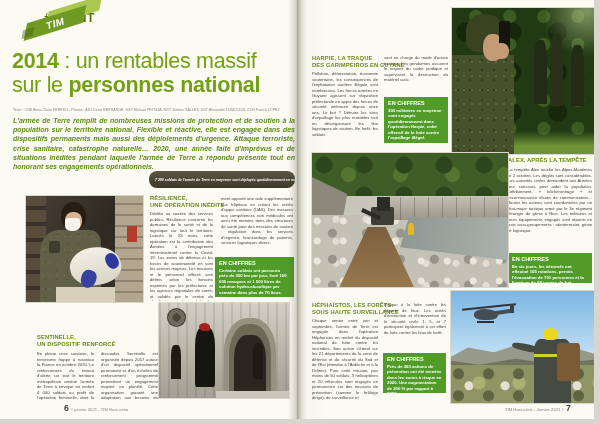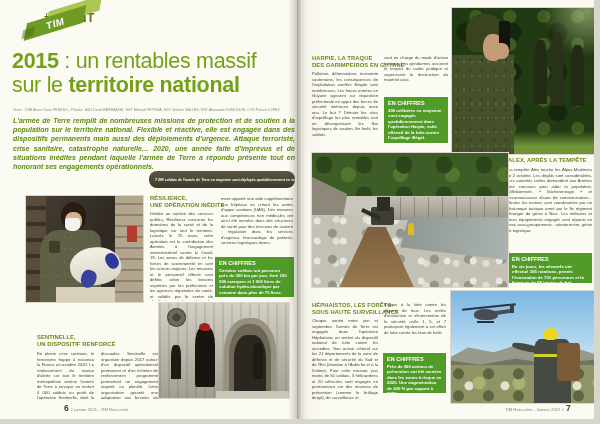--- a/index.html
+++ b/index.html
@@ -107,22 +107,22 @@
   <div class="rubric"># OPINT</div>
   <div class="ribbon">
     <div class="f1"></div>
     <div class="f2">
       <span class="tim">TIM</span>
     </div>
     <div class="f3"></div>
   </div>
 
   <div class="title">
-    <div><b>2015</b><span> : un rentables massif</span></div>
-    <div><span>sur le </span><b>territoire national</b></div>
+    <div><b>2014</b><span> : un rentables massif</span></div>
+    <div><span>sur le </span><b>personnes national</b></div>
   </div>
 
   <div class="byline">Texte : CNE Anne-Claire PÉRÉDO - Photos : ADJ Denis BERRANGÉ, SGT Mickaël PETNGA, SGT Jérôme SALLES, SGT Alexandre DUMOULIN, CCH Patrick LOPEZ</div>
   <div class="intro">L'armée de Terre remplit de nombreuses missions de protection et de soutien à la population sur le territoire national. Flexible et réactive, elle est engagée dans des dispositifs permanents mais aussi des déploiements d'urgence. Attaque terroriste, crise sanitaire, catastrophe naturelle… 2020, une année faite d'imprévus et de situations inédites pendant laquelle l'armée de Terre a répondu présente tout en honorant ses engagements opérationnels.</div>
 
   <div class="banner">
     <span>7 290 soldats de l'armée de Terre en moyenne sont déployés quotidiennement en métropole.</span>
   </div>
 
   <div class="photo" id="ph-covid" style="left:26px;top:196px;width:117px;height:106px;">

